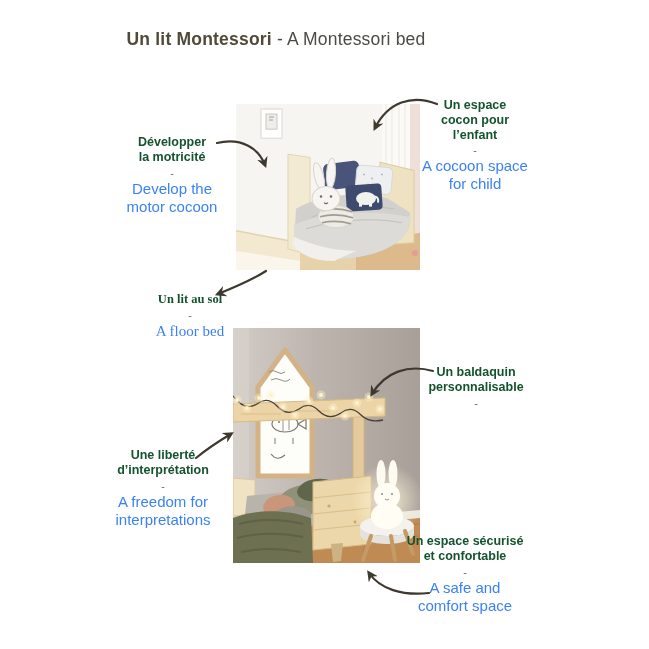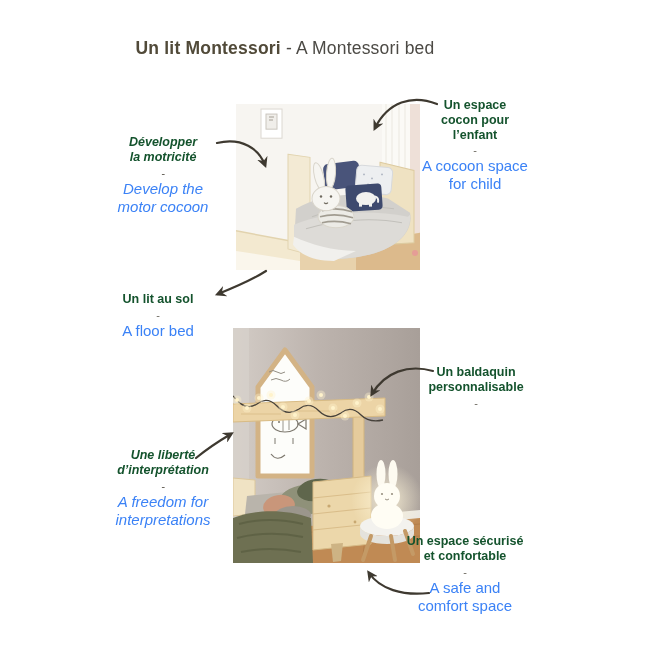--- a/index.html
+++ b/index.html
@@ -2,40 +2,40 @@
 <html><head>
 <meta charset="utf-8">
 <style>
   html,body { margin:0; padding:0; background:#ffffff; }
   .page {
     position:relative; width:649px; height:649px; background:#ffffff;
     font-family:"Liberation Sans", sans-serif; overflow:hidden;
   }
   .title {
     position:absolute; top:26px; left:0; width:546px; text-align:center;
-    font-size:17.5px; letter-spacing:0.2px; margin:12px;
+    font-size:17.5px; letter-spacing:0.2px; margin:3px;
   }
   .title .t-fr { font-weight:bold; color:#514a39; }
   .title .t-sep, .title .t-en { font-weight:normal; color:#4c4a45; }
 
   figure.photo { position:absolute; margin:0; padding:0; }
   #photo-top    { left:236px; top:104px; width:184px; height:166px; }
   #photo-bottom { left:233px; top:328px; width:187px; height:235px; }
   figure.photo svg { display:block; width:100%; height:100%; }
 
   .ann { position:absolute; text-align:center; }
   .ann .ann-fr { font-weight:bold; font-size:12.5px; line-height:1.18; color:#14532d; white-space:pre-line; }
   .ann .ann-sep { font-size:11px; line-height:1.1; color:#6b675e; margin:2px 0 1px 0; }
   .ann .ann-en { font-size:15px; line-height:1.2; color:#3b82f6; white-space:pre-line; }
 
-  #ann-motor   { left:93px; top:135px; width:140px;font-style:italic; }
+  #ann-motor   { left:102px; top:135px; width:140px; }
   #ann-cocoon  { left:405px; top:98px;  width:140px; }
-  #ann-floor   { left:88px; top:292px; width:140px; }
+  #ann-floor   { left:120px; top:292px; width:140px;font-family:Liberation Serif, serif; }
   #ann-canopy  { left:398px; top:365px; width:156px; }
-  #ann-freedom { left:84px;  top:448px; width:158px;font-style:italic; }
+  #ann-freedom { left:84px;  top:448px; width:158px; }
   #ann-safe    { left:384px; top:534px; width:162px; }
 
   svg.arrows { position:absolute; left:0; top:0; width:649px; height:649px; pointer-events:none; }
 </style>
 </head>
 <body>
 
 <div class="page">
 
   <h1 class="title"><span class="t-fr">Un lit Montessori</span><span class="t-sep"> - </span><span class="t-en">A Montessori bed</span></h1>

